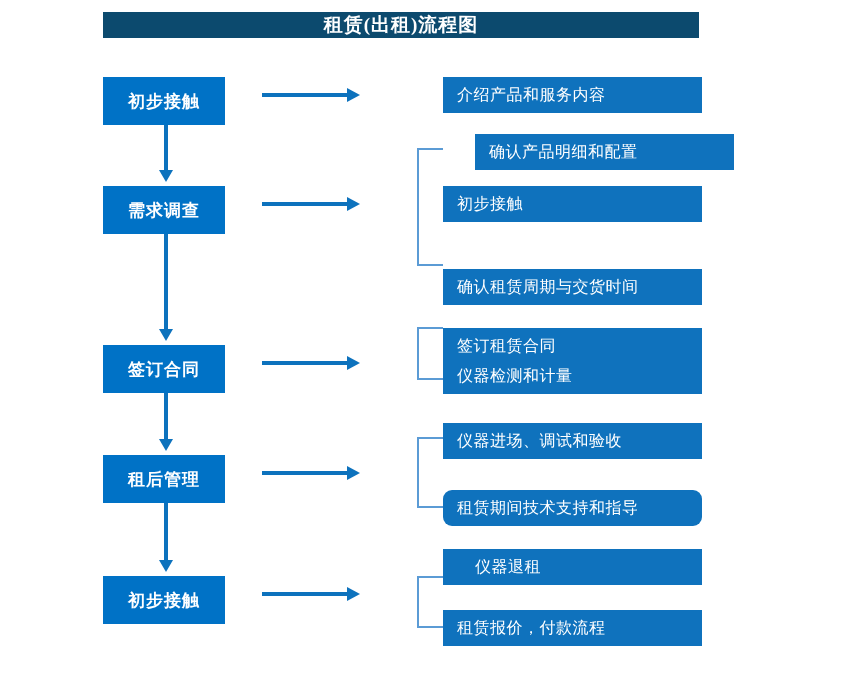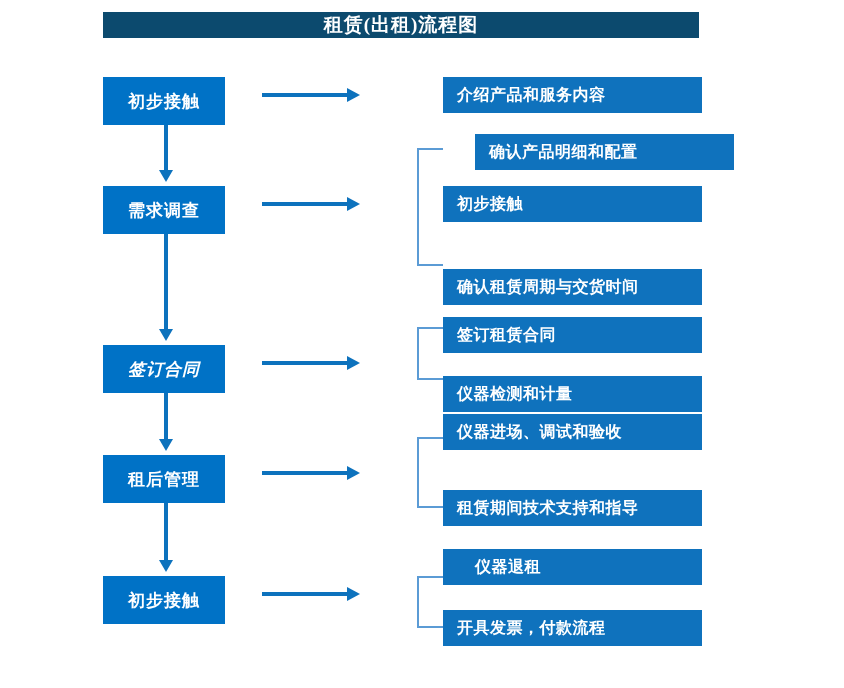--- a/index.html
+++ b/index.html
@@ -57,21 +57,21 @@
   .detail-box {
     position: absolute;
     left: 443px;
     width: 259px;
     height: 36px;
     background: #0f72bd;
     color: #ffffff;
     display: flex;
     align-items: center;
     font-size: 16px;
-    font-weight: bold;
+    font-weight: normal;
     padding-left: 14px;
     box-sizing: border-box;
     letter-spacing: 0.5px;
   }
 
   
   .h-arrow {
     position: absolute;
     left: 262px;
     width: 98px;
@@ -183,31 +183,31 @@
       </div>
       <div class="h-arrow" style="top: 587px;">
         <div class="shaft"></div>
         <div class="head"></div>
       </div>
     </div>
 
   <div id="stages-layer">
       <div class="stage-box" style="top: 77px;">初步接触</div>
       <div class="stage-box" style="top: 186px;">需求调查</div>
-      <div class="stage-box" style="top: 345px; font-style: italic;">签订合同</div>
+      <div class="stage-box" style="top: 345px;">签订合同</div>
       <div class="stage-box" style="top: 455px; text-align: right;">租后管理</div>
       <div class="stage-box" style="top: 576px;">初步接触</div>
     </div>
 
   <div id="details-layer">
       <div class="detail-box" style="top: 77px;">介绍产品和服务内容</div>
       <div class="detail-box" style="top: 134px; margin-left: 32px;">确认产品明细和配置</div>
       <div class="detail-box" style="top: 186px;">初步接触</div>
       <div class="detail-box" style="top: 247px; margin-top: 22px;">确认租赁周期与交货时间</div>
-      <div class="detail-box" style="top: 317px;">签订租赁合同</div>
-      <div class="detail-box" style="top: 376px;">仪器检测和计量</div>
-      <div class="detail-box" style="top: 414px;">仪器进场、调试和验收</div>
-      <div class="detail-box" style="top: 490px;">租赁期间技术支持和指导</div>
+      <div class="detail-box" style="top: 328px;">签订租赁合同</div>
+      <div class="detail-box" style="top: 358px;">仪器检测和计量</div>
+      <div class="detail-box" style="top: 423px;">仪器进场、调试和验收</div>
+      <div class="detail-box" style="top: 490px; border-radius: 9px;">租赁期间技术支持和指导</div>
       <div class="detail-box" style="top: 549px; padding-left: 32px;">仪器退租</div>
-      <div class="detail-box" style="top: 610px;">开具发票，付款流程</div>
+      <div class="detail-box" style="top: 610px;">租赁报价，付款流程</div>
     </div>
 
 </div>
 
 </body></html>

